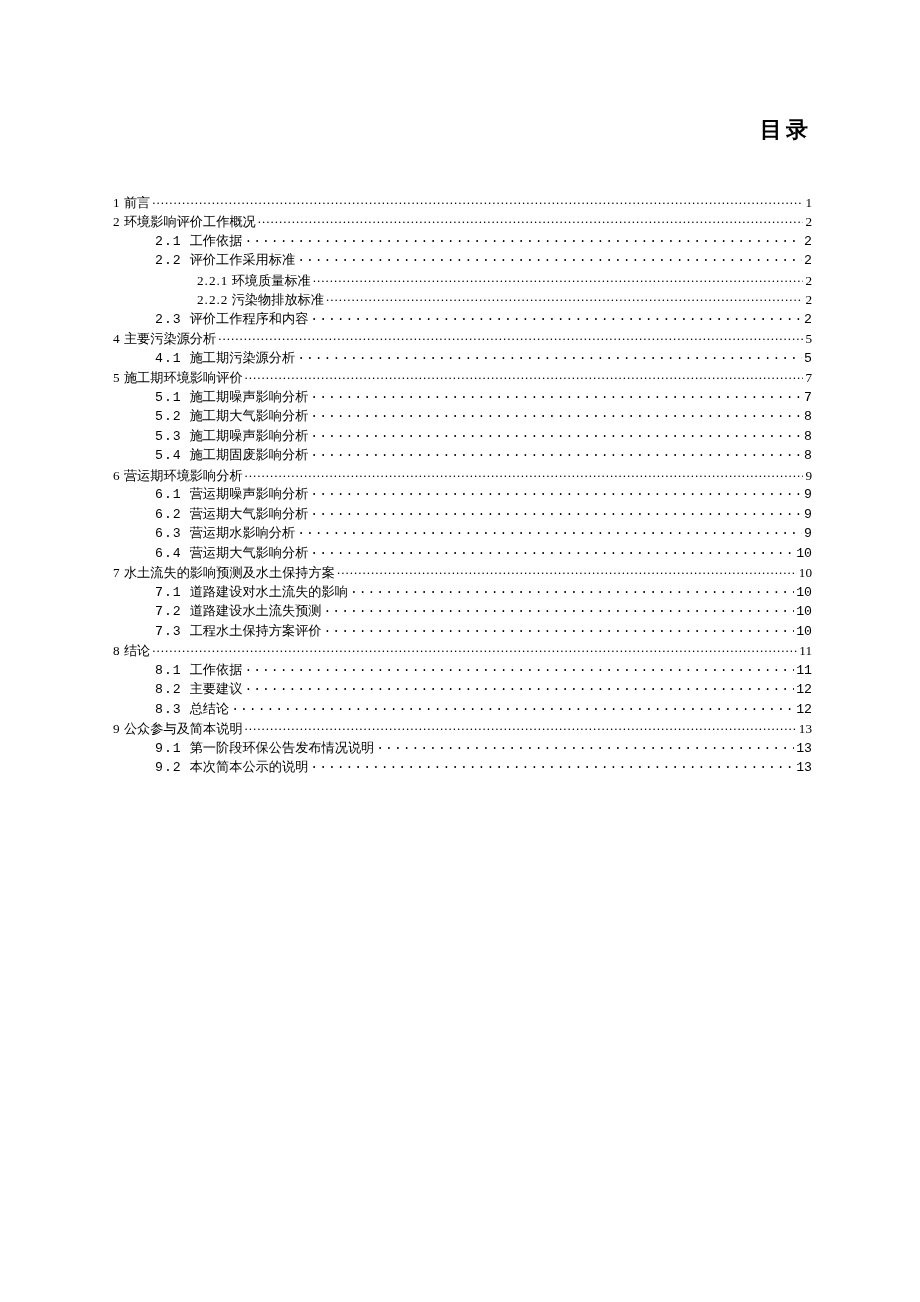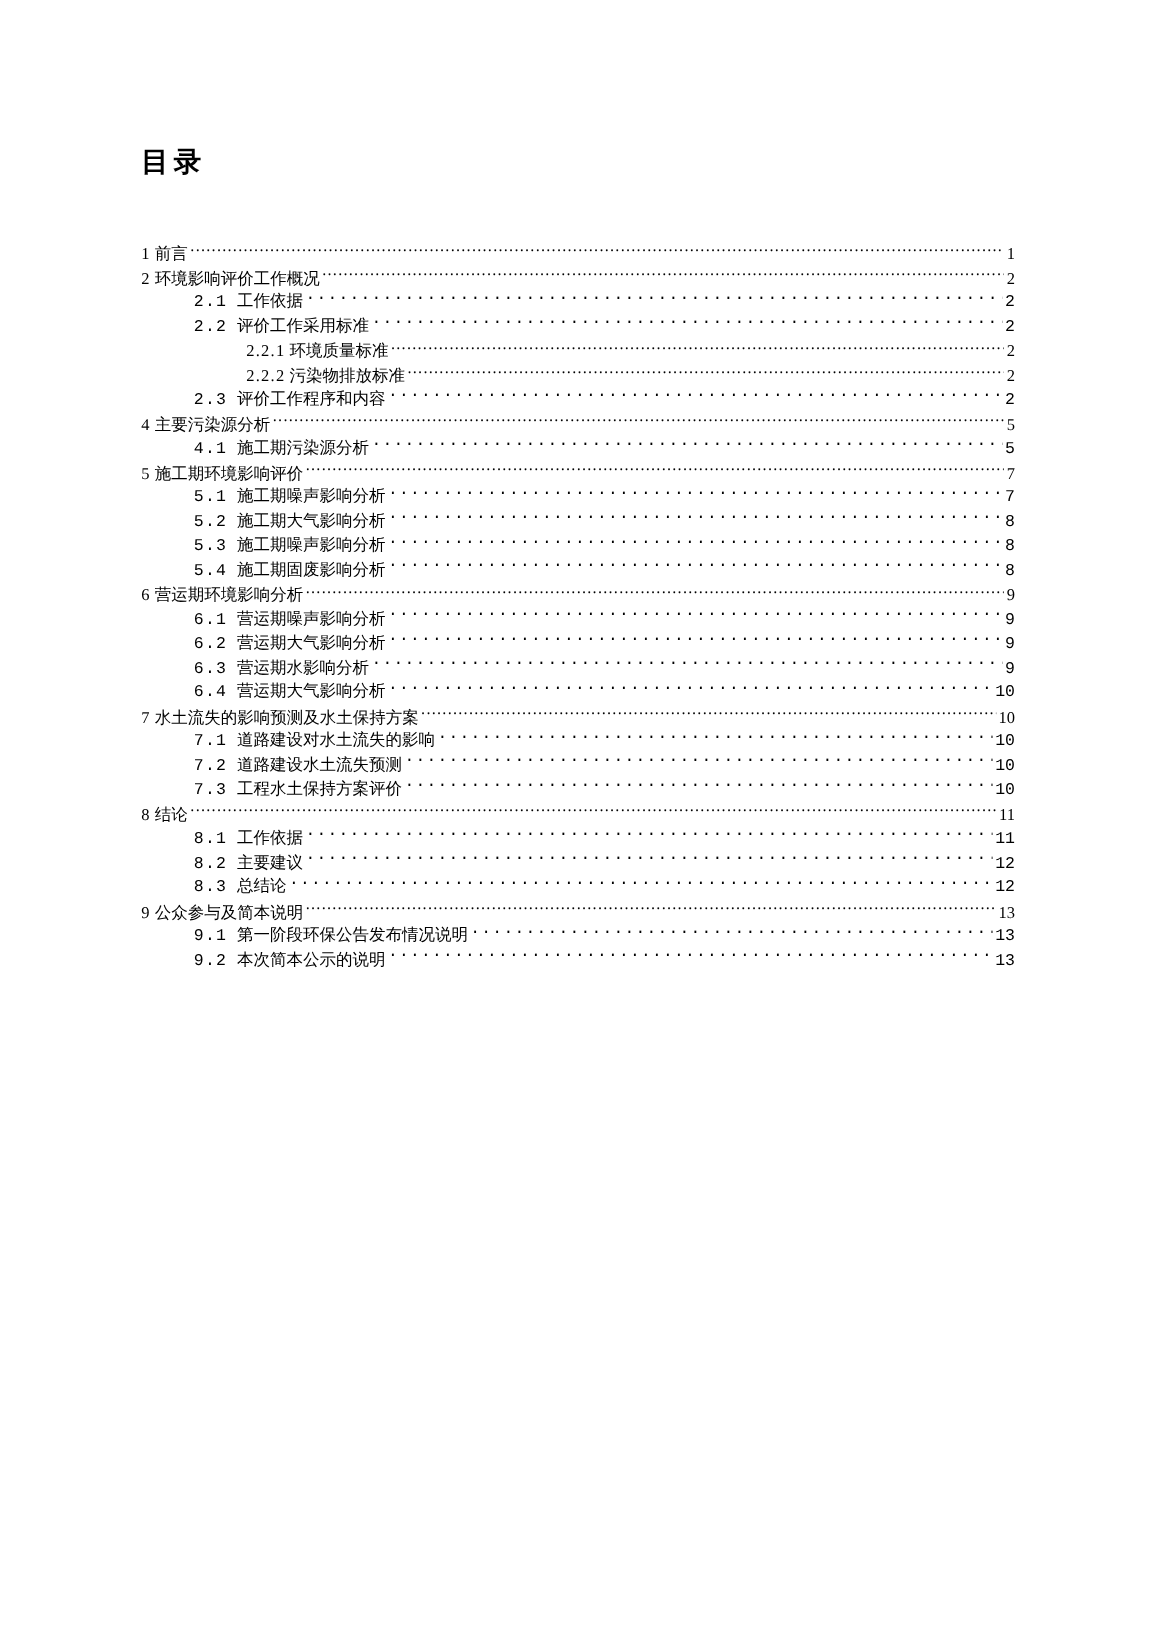--- a/index.html
+++ b/index.html
@@ -8,34 +8,34 @@
       box-sizing: border-box;
     }
     body {
       width: 920px;
       height: 1302px;
       background: #ffffff;
       font-family: "SimSun", "宋体", serif;
       padding: 115px 108px 0 113px;
     }
     .title {
-      text-align: left;
+      text-align: right;
       font-size: 22px;
       font-weight: bold;
       margin-bottom: 48px;
       letter-spacing: 4px;
     }
     .toc {
       font-size: 13.2px;
       line-height: 1.5;
       color: #000000;
     }
     .toc-row {
       display: flex;
-      align-items: flex-start;
+      align-items: center;
       white-space: nowrap;
       margin-bottom: 0px;
       height: 19.5px;
     }
     .toc-label {
       flex-shrink: 0;
     }
     .leader {
       flex: 1;
       overflow: hidden;

